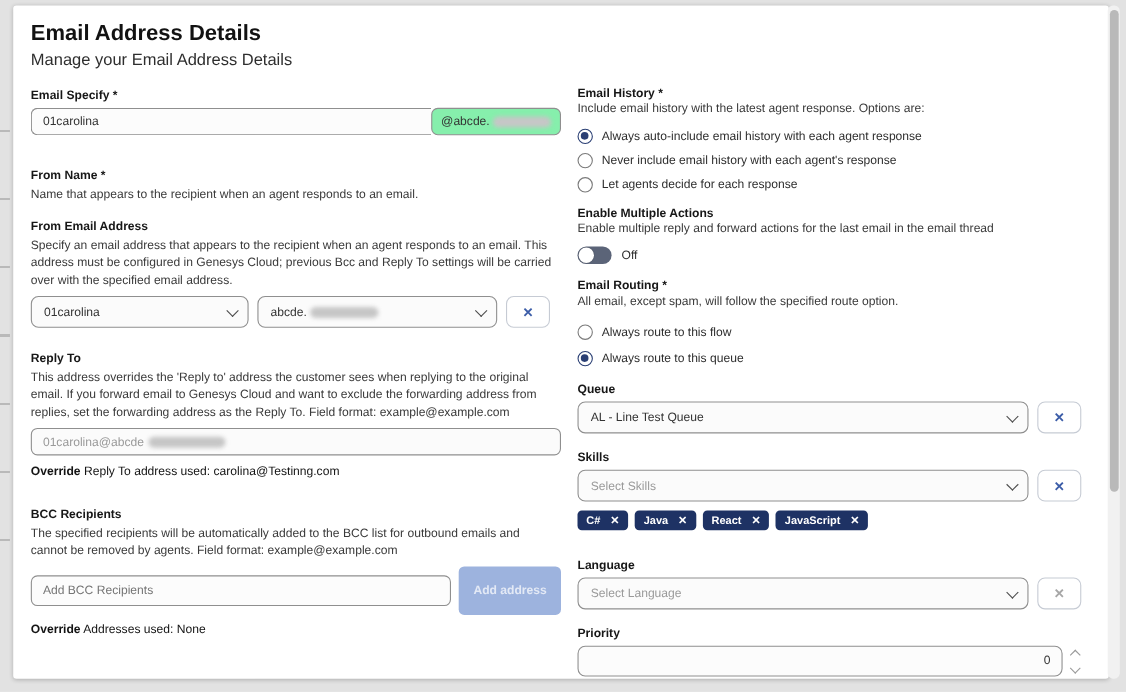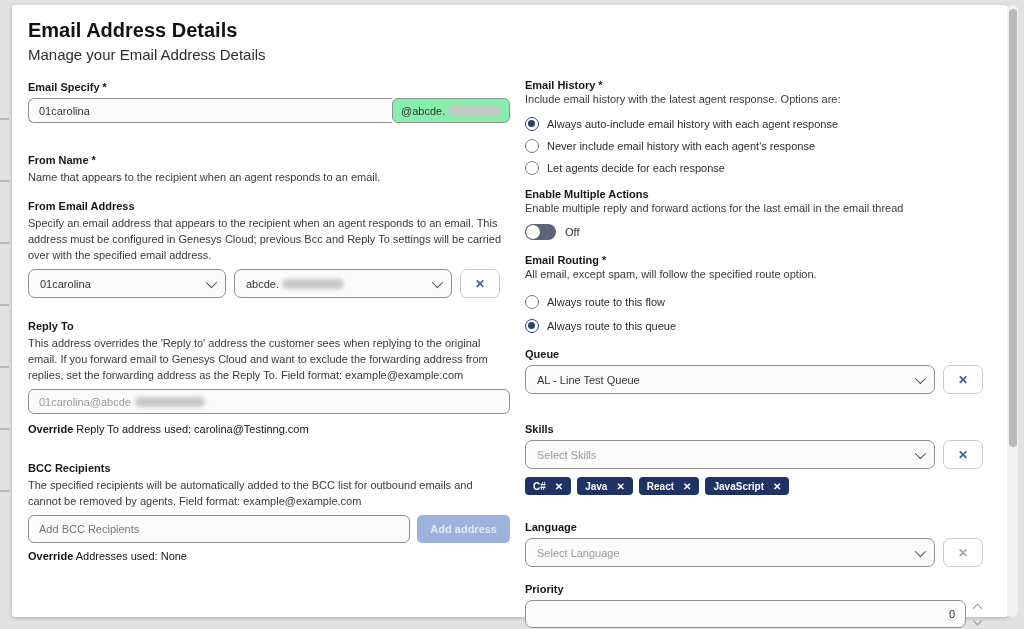--- a/index.html
+++ b/index.html
@@ -59,21 +59,21 @@
     display:flex;align-items:center;justify-content:center;flex:none;padding:0;
     font-family:"Liberation Sans", sans-serif;
   }
   .clear-btn.grey{color:#a7a7a7;}
 
   .override{font-size:11px;color:#141414;margin-top:9px;}
   .override b{font-weight:bold;}
 
   .bcc-row{display:flex;gap:7px;align-items:center;}
   .add-btn{
-    box-sizing:border-box;height:28px;border:none;border-radius:5px;background:#9db3de;
+    box-sizing:border-box;height:44px;border:none;border-radius:5px;background:#9db3de;
     color:#e3e9f5;font-size:11px;font-weight:bold;padding:0 13px;flex:none;
     font-family:"Liberation Sans", sans-serif;cursor:default;
   }
 
   .radio-row{display:flex;align-items:center;gap:8px;margin:4px 0 8px 0;font-size:11px;color:#2e2e2e;cursor:pointer;}
   .radio{
     box-sizing:border-box;width:14px;height:14px;border:1.6px solid #7a7a7a;border-radius:50%;
     flex:none;position:relative;background:#fff;
   }
   .radio.checked{border-color:#2a3f74;}
@@ -226,21 +226,21 @@
       <div class="label">Queue</div>
       <div class="row">
         <div class="select" style="flex:1;">
           <span class="txt">AL - Line Test Queue</span>
           <span class="chev"></span>
         </div>
         <button class="clear-btn">✕</button>
       </div>
     </div>
 
-    <div style="margin-top:29px;">
+    <div style="margin-top:16px;">
       <div class="label">Skills</div>
       <div class="row">
         <div class="select" style="flex:1;">
           <span class="txt ghost">Select Skills</span>
           <span class="chev"></span>
         </div>
         <button class="clear-btn">✕</button>
       </div>
       <div class="chips">
         <span class="chip">

